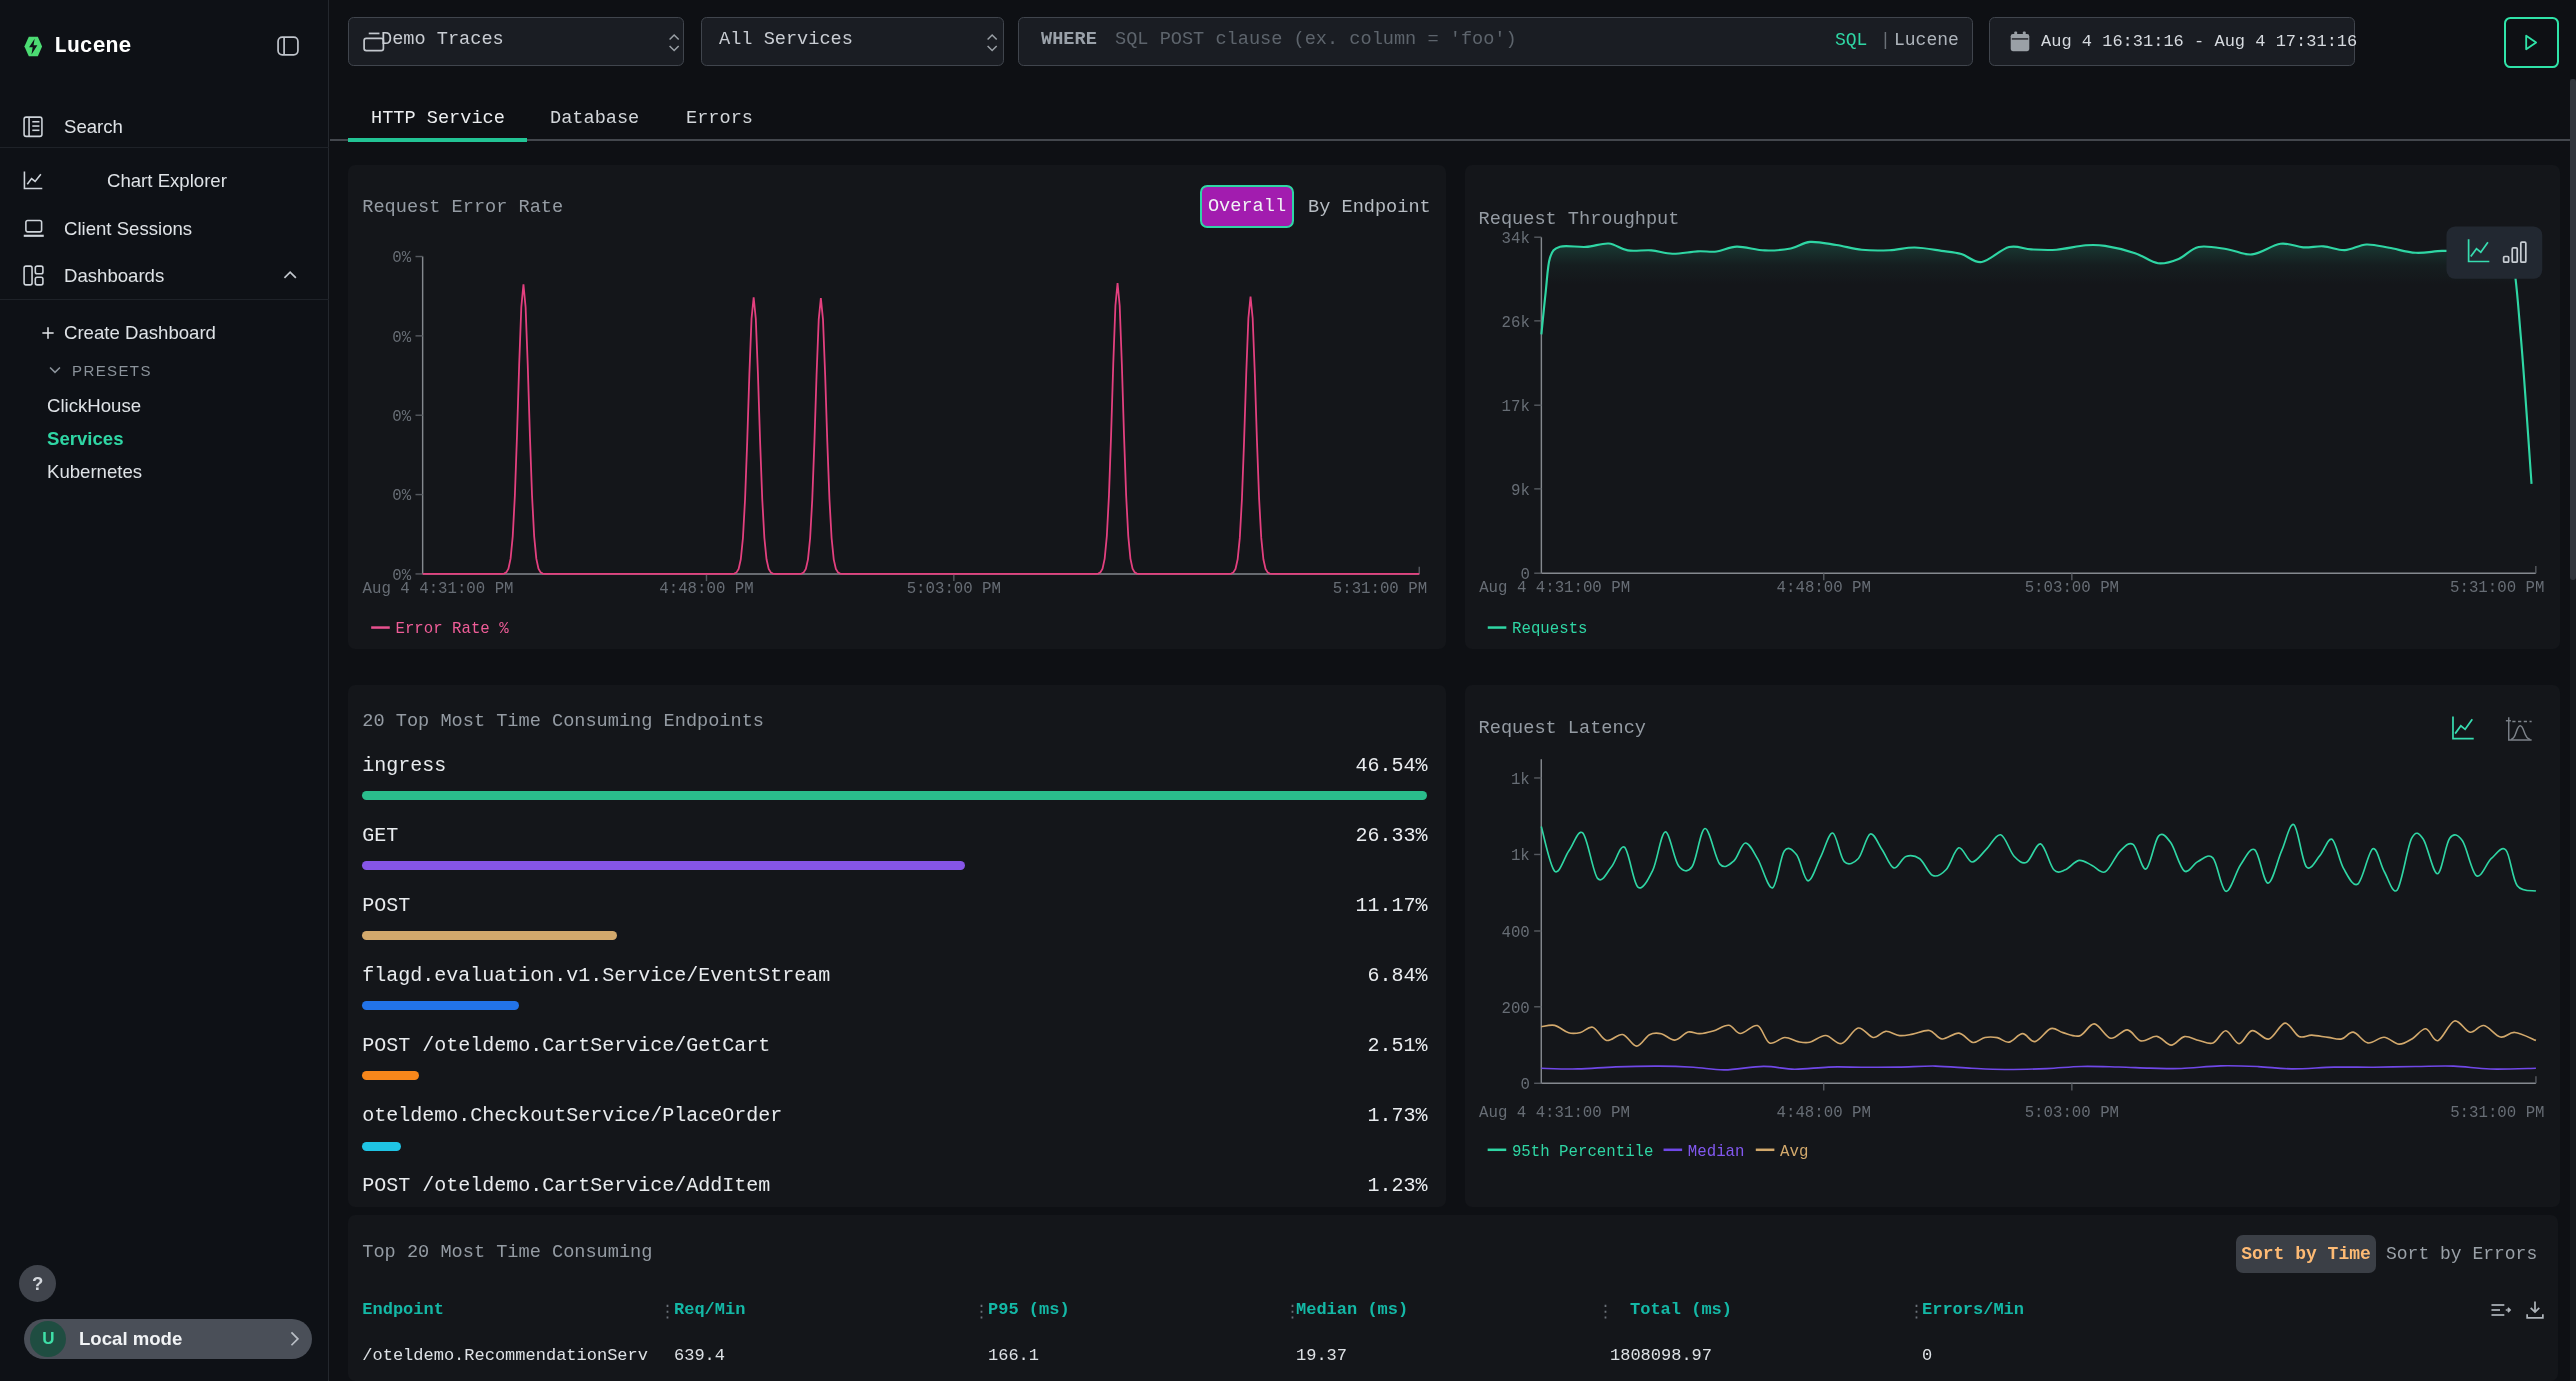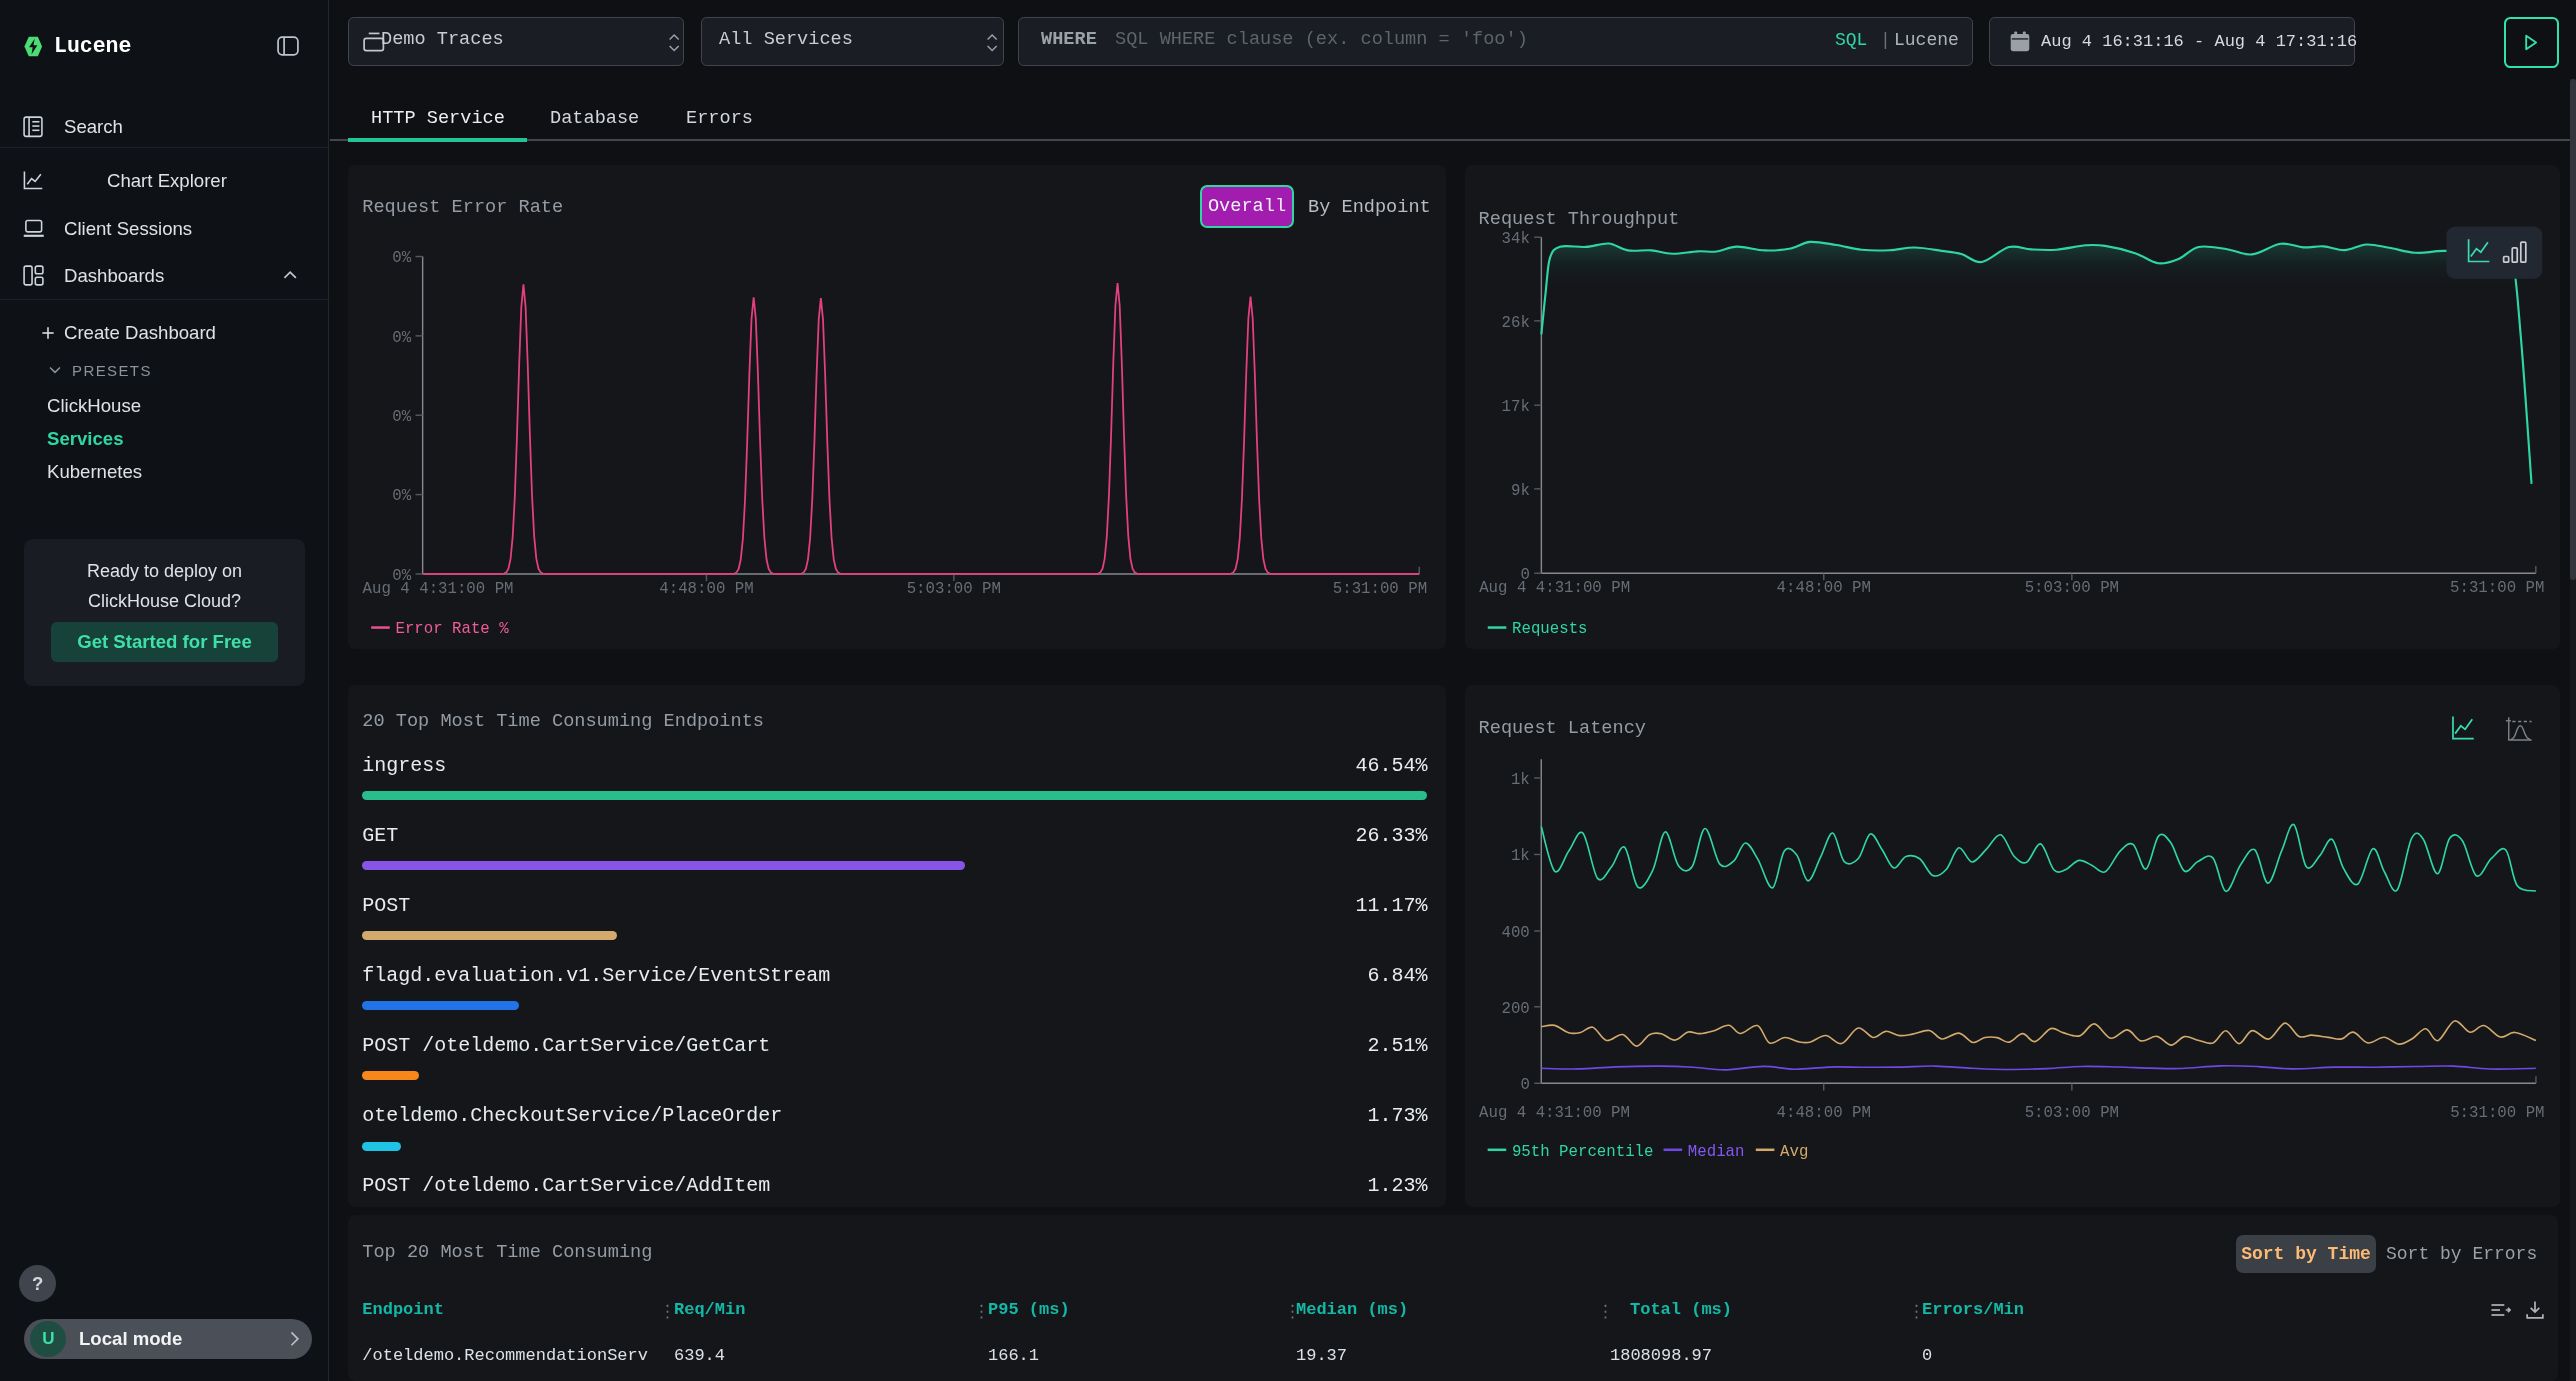--- a/index.html
+++ b/index.html
@@ -78,24 +78,20 @@
 
   <svg class="abs" style="left:49px;top:366px" width="12" height="7.9" viewBox="0 0 17 11" fill="none" stroke="#8b939b" stroke-width="2.2">
     <path d="M1.5 2 L8.5 9 L15.5 2"></path>
   </svg>
   <div class="side-item" style="left:72px;top:361px;line-height:20px;font-size:15px;color:#8b939b;letter-spacing:1.4px;">PRESETS</div>
 
   <div class="side-item" style="left:47px;top:395px;line-height:21.5px;">ClickHouse</div>
   <div class="side-item" style="left:47px;top:428px;line-height:21.5px;color:#2fd6a4;font-weight:bold;">Services</div>
   <div class="side-item" style="left:47px;top:461px;line-height:21.5px;">Kubernetes</div>
 
-  <div class="abs" style="left:24px;top:539px;width:281px;height:147px;background:#191d23;border-radius:8.6px;">
-    <div style="position:absolute;top:17px;width:100%;text-align:center;font-size:18px;color:#dfe3e8;line-height:30px;">Ready to deploy on<br>ClickHouse Cloud?</div>
-    <div style="position:absolute;left:27px;top:83px;width:227px;height:40px;background:#16423a;border-radius:5.7px;text-align:center;line-height:40px;font-weight:bold;font-size:18.6px;color:#3fe0a8;">Get Started for Free</div>
-  </div>
 
   <div class="abs" style="left:19.3px;top:1265px;width:37px;height:37px;border-radius:50%;background:#40444c;text-align:center;line-height:37px;font-size:18.6px;font-weight:bold;color:#d4d8dd;">?</div>
   <div class="abs" style="left:24px;top:1319px;width:288px;height:40px;border-radius:20px;background:#4a4f58;">
     <div style="position:absolute;left:6.4px;top:2.1px;width:36px;height:36px;border-radius:50%;background:#1f4d41;text-align:center;line-height:36px;font-size:17px;font-weight:bold;color:#3fe0a8;">U</div>
     <div style="position:absolute;left:55px;top:0;line-height:40px;font-size:18.6px;font-weight:bold;color:#f1f3f5;">Local mode</div>
     <svg style="position:absolute;right:13px;top:12px" width="9.3" height="15.7" viewBox="0 0 13 22" fill="none" stroke="#b9bec5" stroke-width="2.4">
         <path d="M2 2 L11 11 L2 20"></path>
       </svg>
   </div>
 </div>
@@ -113,21 +109,21 @@
 
 <div class="selbox" style="left:701px;width:303px;"></div>
 <div class="seltext" style="left:719px;top:29px;">All Services</div>
 <svg class="abs" style="left:985px;top:31.5px" width="14.3" height="21.5" viewBox="0 0 22 32" fill="none" stroke="#9aa0a6" stroke-width="2.3">
   <path d="M4 11 L11 4 L18 11"></path>
     <path d="M4 21 L11 28 L18 21"></path>
 </svg>
 
 <div class="selbox" style="left:1018px;width:955px;"></div>
 <div class="seltext" style="left:1041px;top:29px;font-weight:bold;color:#9aa1a9;">WHERE</div>
-<div class="seltext" style="left:1115px;top:29px;color:#5d646c;">SQL WHERE clause (ex. column = 'foo')</div>
+<div class="seltext" style="left:1115px;top:29px;color:#5d646c;">SQL POST clause (ex. column = 'foo')</div>
 <div class="seltext" style="left:1835px;top:30px;font-size:18px;color:#2fd6a4;">SQL</div>
 <div class="seltext" style="left:1880px;top:30px;font-size:18px;color:#6a7077;">|</div>
 <div class="seltext" style="left:1894px;top:30px;font-size:18px;color:#aeb4bb;">Lucene</div>
 
 <div class="selbox" style="left:1989px;width:366px;"></div>
 <svg class="abs" style="left:2010px;top:31px" width="20" height="21" viewBox="0 0 28 29" fill="#9aa0a6">
   <rect x="1" y="4" width="26" height="24" rx="3"></rect>
   <rect x="6" y="0.5" width="4" height="7" rx="1.5"></rect>
     <rect x="18" y="0.5" width="4" height="7" rx="1.5"></rect>
   <rect x="2.5" y="10" width="23" height="1.8" fill="#15171c"></rect>

